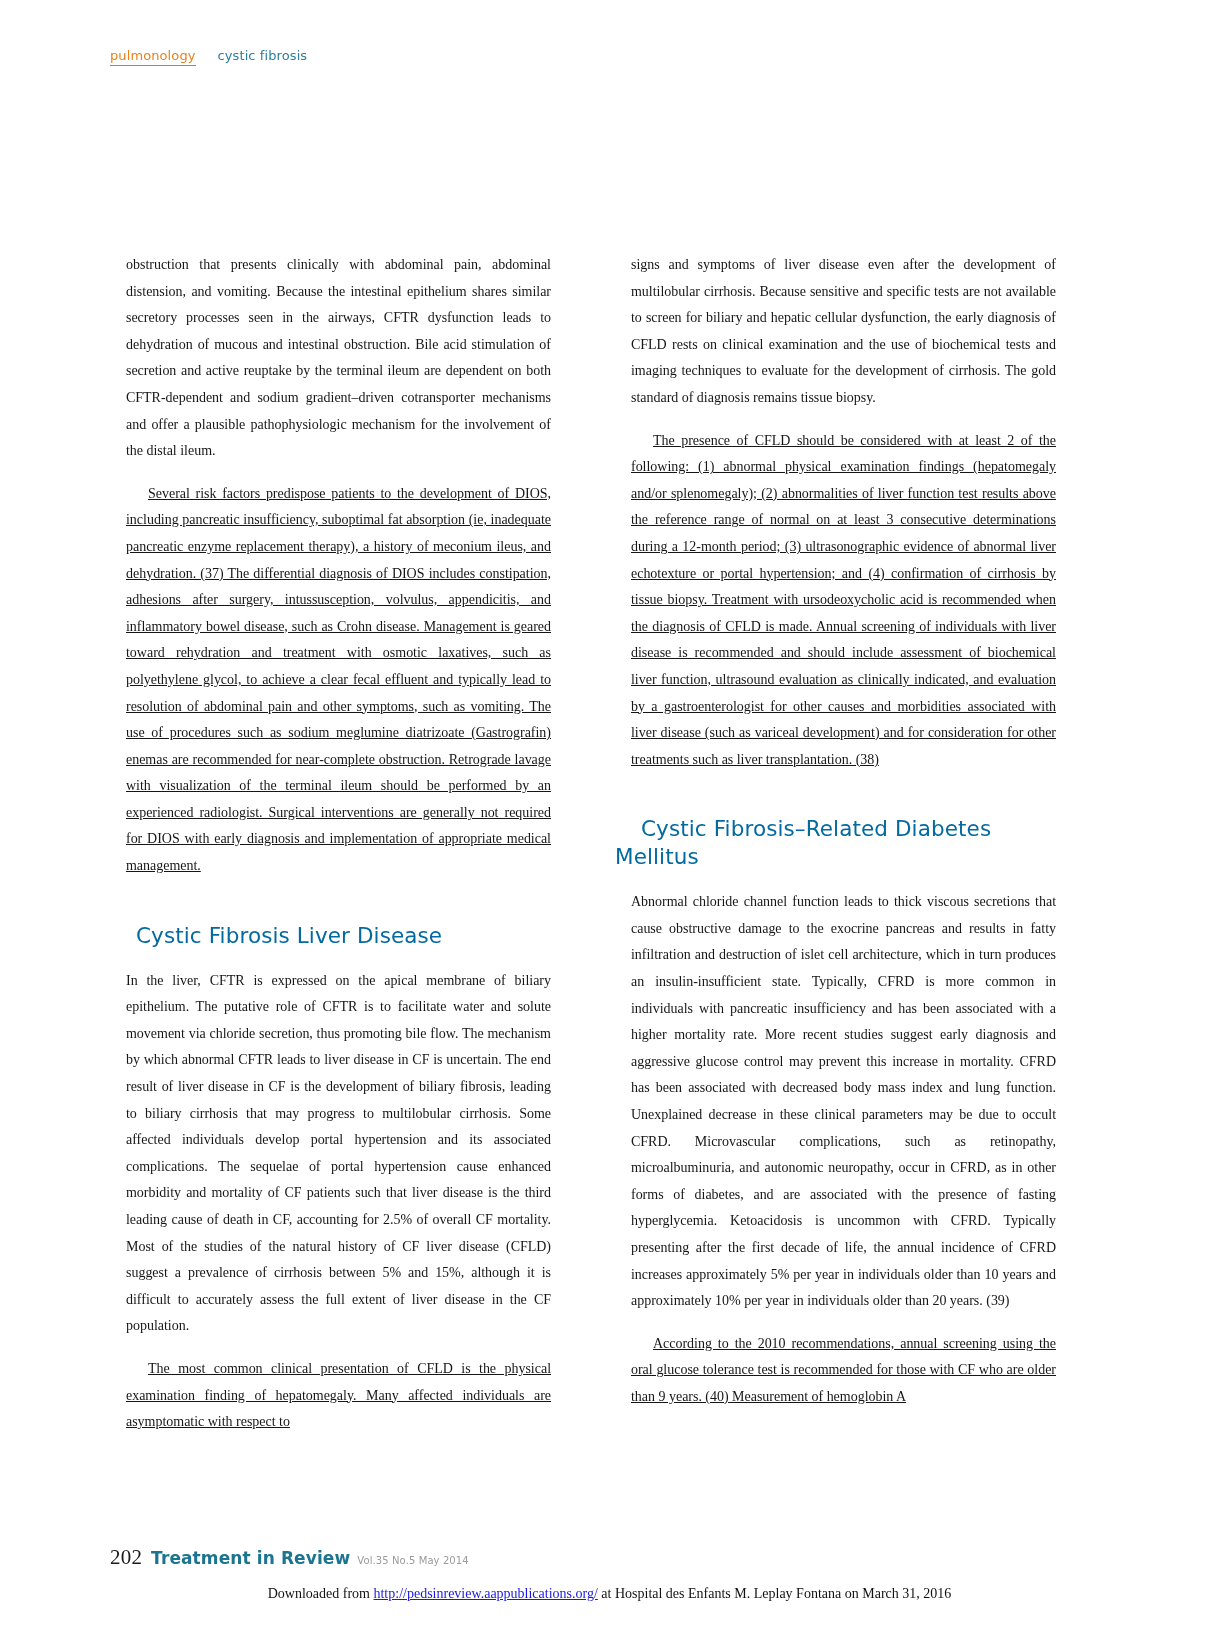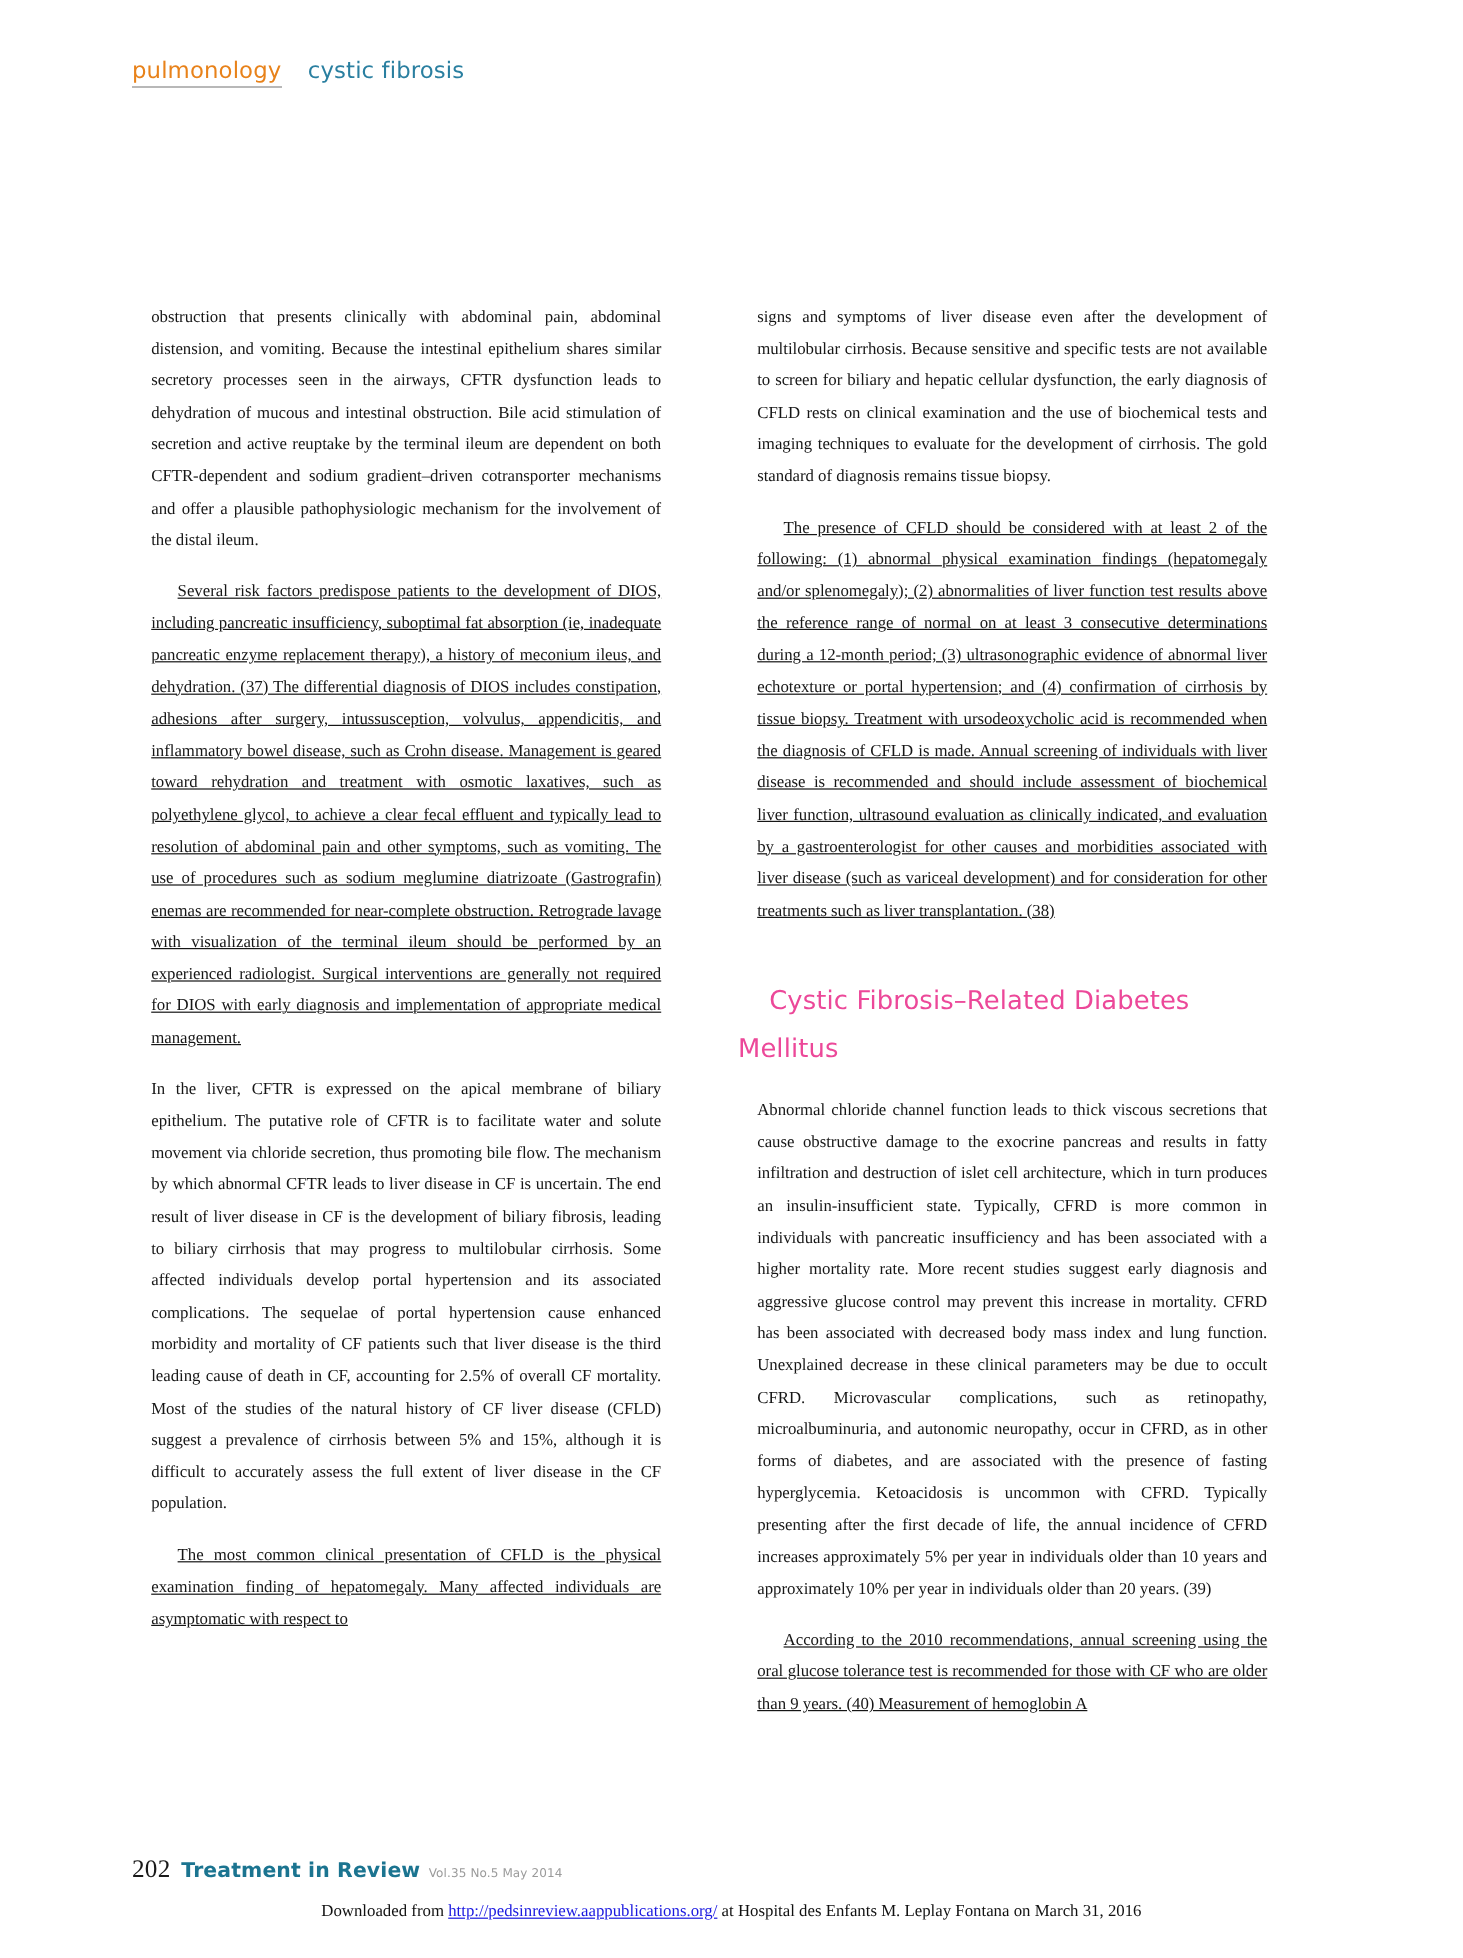--- a/index.html
+++ b/index.html
@@ -15,21 +15,21 @@
     color: #161616;
     overflow: hidden;
   }
 
   
   .runhead {
     position: absolute;
     left: 110px;
     top: 48px;
     font-family: "DejaVu Sans", "Liberation Sans", sans-serif;
-    font-size: 19px;
+    font-size: 13px;
     letter-spacing: 0.1px;
   }
   .runhead .kw-primary {
     color: #e8821a;
     border-bottom: 1.3px solid #8a8a8a;
     padding-bottom: 2px;
     display: inline-block;
   }
   .runhead .kw-secondary {
     color: #2a7fa0;
@@ -68,23 +68,23 @@
   }
   p.body-par:last-child {
     text-align-last: left;
   }
 
   h2.section-head {
     margin: 0;
     font-family: "DejaVu Sans", "Liberation Sans", sans-serif;
     font-weight: normal;
     font-size: 21.5px;
-    color: #ec4899;
+    color: #0369a1;
     text-indent: 26px;
-    line-height: 40px;
+    line-height: 28px;
     letter-spacing: 0.1px;
     padding-top: 26px;
     padding-bottom: 2px;
   }
 
   
   .page-footer {
     position: absolute;
     left: 110px;
     top: 1545px;
@@ -135,20 +135,21 @@
 <div class="runhead">
   <span class="kw-primary">pulmonology</span><span class="kw-secondary">cystic fibrosis</span>
 </div>
 
 <div class="columns">
 
   <div class="col">
     <p class="body-par">obstruction that presents clinically with abdominal pain, abdominal distension, and vomiting. Because the intestinal epithelium shares similar secretory processes seen in the airways, CFTR dysfunction leads to dehydration of mucous and intestinal obstruction. Bile acid stimulation of secretion and active reuptake by the terminal ileum are dependent on both CFTR-dependent and sodium gradient–driven cotransporter mechanisms and offer a plausible pathophysiologic mechanism for the involvement of the distal ileum.</p>
     <p class="body-par indent">Several risk factors predispose patients to the development of DIOS, including pancreatic insufficiency, suboptimal fat absorption (ie, inadequate pancreatic enzyme replacement therapy), a history of meconium ileus, and dehydration. (37) The differential diagnosis of DIOS includes constipation, adhesions after surgery, intussusception, volvulus, appendicitis, and inflammatory bowel disease, such as Crohn disease. Management is geared toward rehydration and treatment with osmotic laxatives, such as polyethylene glycol, to achieve a clear fecal effluent and typically lead to resolution of abdominal pain and other symptoms, such as vomiting. The use of procedures such as sodium meglumine diatrizoate (Gastrografin) enemas are recommended for near-complete obstruction. Retrograde lavage with visualization of the terminal ileum should be performed by an experienced radiologist. Surgical interventions are generally not required for DIOS with early diagnosis and implementation of appropriate medical management.</p>
 
+    <h2 class="section-head">Cystic Fibrosis Liver Disease</h2>
 
     <p class="body-par">In the liver, CFTR is expressed on the apical membrane of biliary epithelium. The putative role of CFTR is to facilitate water and solute movement via chloride secretion, thus promoting bile flow. The mechanism by which abnormal CFTR leads to liver disease in CF is uncertain. The end result of liver disease in CF is the development of biliary fibrosis, leading to biliary cirrhosis that may progress to multilobular cirrhosis. Some affected individuals develop portal hypertension and its associated complications. The sequelae of portal hypertension cause enhanced morbidity and mortality of CF patients such that liver disease is the third leading cause of death in CF, accounting for 2.5% of overall CF mortality. Most of the studies of the natural history of CF liver disease (CFLD) suggest a prevalence of cirrhosis between 5% and 15%, although it is difficult to accurately assess the full extent of liver disease in the CF population.</p>
     <p class="body-par indent">The most common clinical presentation of CFLD is the physical examination finding of hepatomegaly. Many affected individuals are asymptomatic with respect to</p>
   </div>
 
   <div class="col">
     <p class="body-par">signs and symptoms of liver disease even after the development of multilobular cirrhosis. Because sensitive and specific tests are not available to screen for biliary and hepatic cellular dysfunction, the early diagnosis of CFLD rests on clinical examination and the use of biochemical tests and imaging techniques to evaluate for the development of cirrhosis. The gold standard of diagnosis remains tissue biopsy.</p>
     <p class="body-par indent">The presence of CFLD should be considered with at least 2 of the following: (1) abnormal physical examination findings (hepatomegaly and/or splenomegaly); (2) abnormalities of liver function test results above the reference range of normal on at least 3 consecutive determinations during a 12-month period; (3) ultrasonographic evidence of abnormal liver echotexture or portal hypertension; and (4) confirmation of cirrhosis by tissue biopsy. Treatment with ursodeoxycholic acid is recommended when the diagnosis of CFLD is made. Annual screening of individuals with liver disease is recommended and should include assessment of biochemical liver function, ultrasound evaluation as clinically indicated, and evaluation by a gastroenterologist for other causes and morbidities associated with liver disease (such as variceal development) and for consideration for other treatments such as liver transplantation. (38)</p>
 
     <h2 class="section-head">Cystic Fibrosis–Related Diabetes Mellitus</h2>

